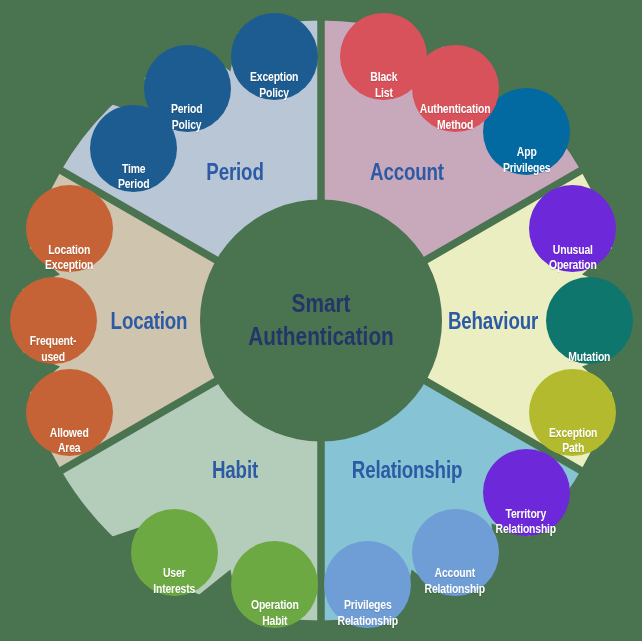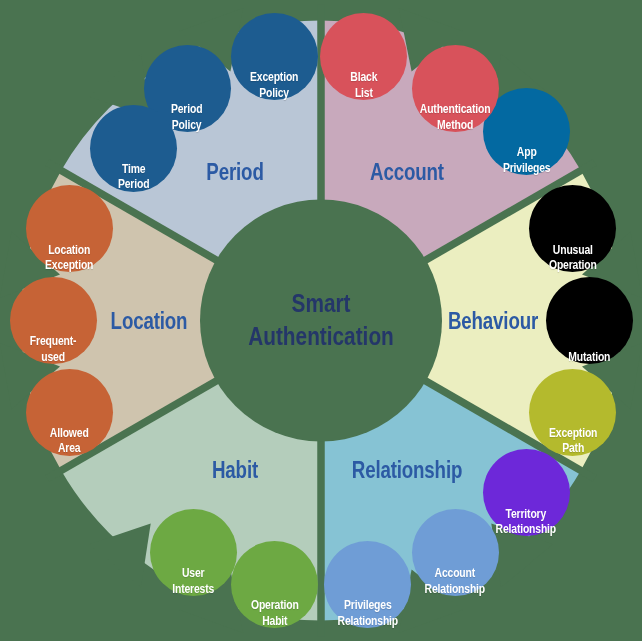--- a/index.html
+++ b/index.html
@@ -112,39 +112,39 @@
           <div>App</div>
           <div>Privileges</div>
         </div>
       </div>
       <div class="node" style="left: 411.5px; top: 44.9px; background: rgb(216, 82, 91);">
         <div class="node-text">
           <div>Authentication</div>
           <div>Method</div>
         </div>
       </div>
-      <div class="node" style="left: 320px; top: 13.1px; background: rgb(216, 82, 91);">
+      <div class="node" style="left: 340px; top: 13.1px; background: rgb(216, 82, 91);">
         <div class="node-text">
           <div>Black</div>
           <div>List</div>
         </div>
       </div>
       <div class="sector-label" style="left: 493px; top: 320.5px; color: rgb(44, 90, 164);">Behaviour</div>
       <div class="node" style="left: 529.3px; top: 368.7px; background: rgb(180, 186, 45);">
         <div class="node-text">
           <div>Exception</div>
           <div>Path</div>
         </div>
       </div>
-      <div class="node" style="left: 545.5px; top: 277px; background: #000000;">
+      <div class="node" style="left: 545.5px; top: 277px; background: #0f766e;">
         <div class="node-text">
           <div>Mutation</div>
         </div>
       </div>
-      <div class="node" style="left: 529.3px; top: 185.3px; background: #000000;">
+      <div class="node" style="left: 529.3px; top: 185.3px; background: #6d28d9;">
         <div class="node-text">
           <div>Unusual</div>
           <div>Operation</div>
         </div>
       </div>
       <div class="sector-label" style="left: 407px; top: 469.5px; color: rgb(44, 90, 164);">Relationship</div>
       <div class="node" style="left: 324px; top: 540.9px; background: rgb(111, 157, 214);">
         <div class="node-text">
           <div>Privileges</div>
           <div>Relationship</div>
@@ -156,21 +156,21 @@
           <div>Relationship</div>
         </div>
       </div>
       <div class="node" style="left: 482.8px; top: 449.3px; background: #6d28d9;">
         <div class="node-text">
           <div>Territory</div>
           <div>Relationship</div>
         </div>
       </div>
       <div class="sector-label" style="left: 235px; top: 469.5px; color: rgb(44, 90, 164);">Habit</div>
-      <div class="node" style="left: 150px; top: 509.1px; background: rgb(109, 169, 67);">
+      <div class="node" style="left: 131px; top: 509.1px; background: rgb(109, 169, 67);">
         <div class="node-text">
           <div>User</div>
           <div>Interests</div>
         </div>
       </div>
       <div class="node" style="left: 231px; top: 540.9px; background: rgb(109, 169, 67);">
         <div class="node-text">
           <div>Operation</div>
           <div>Habit</div>
         </div>

